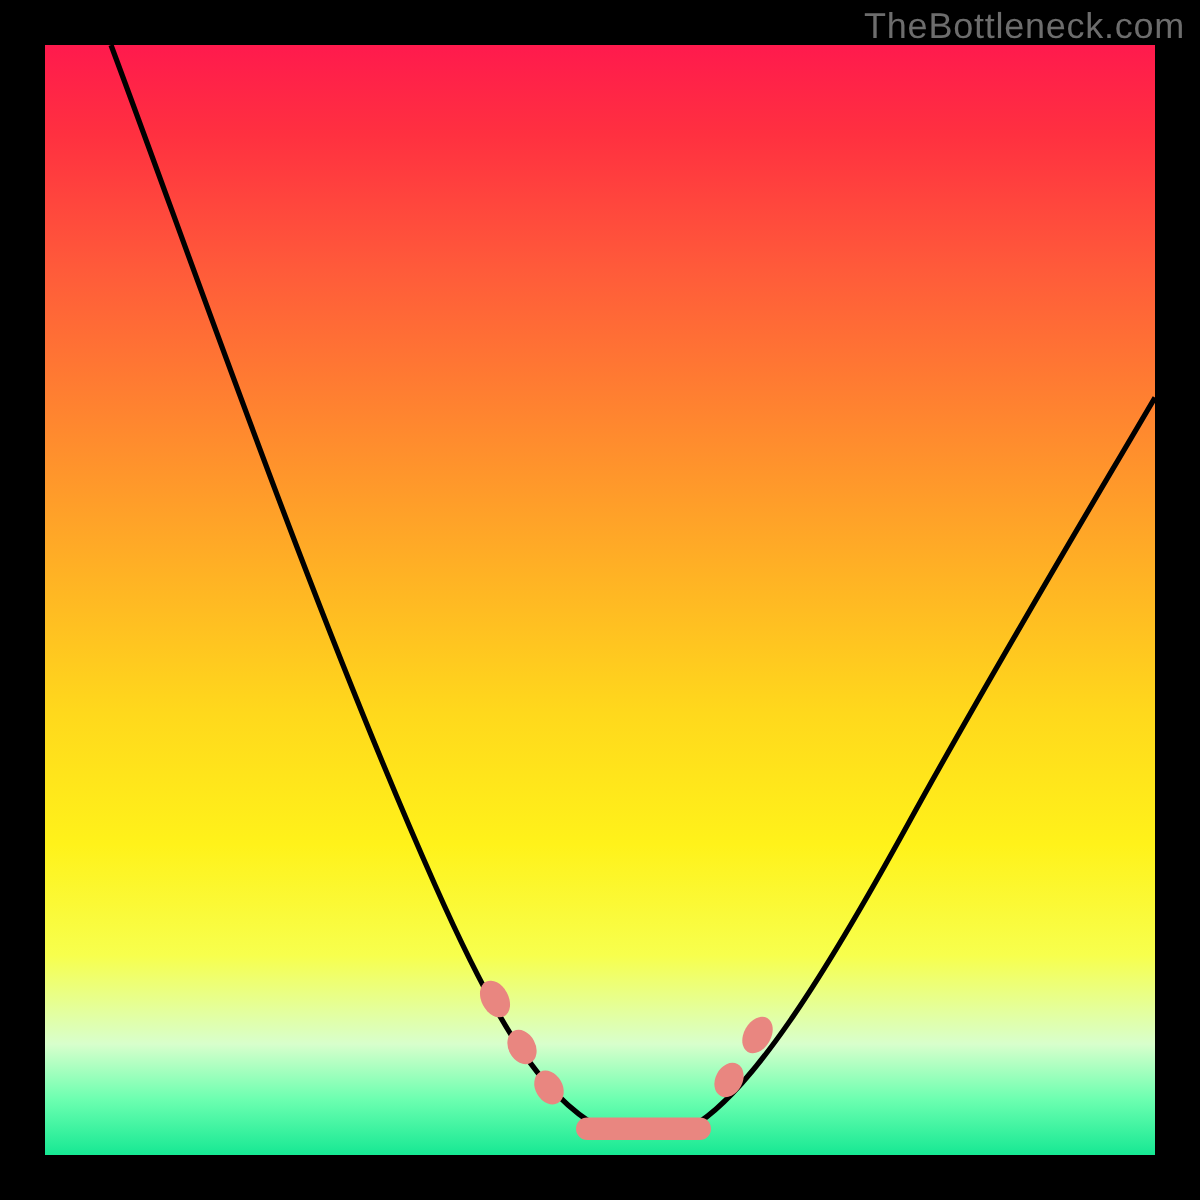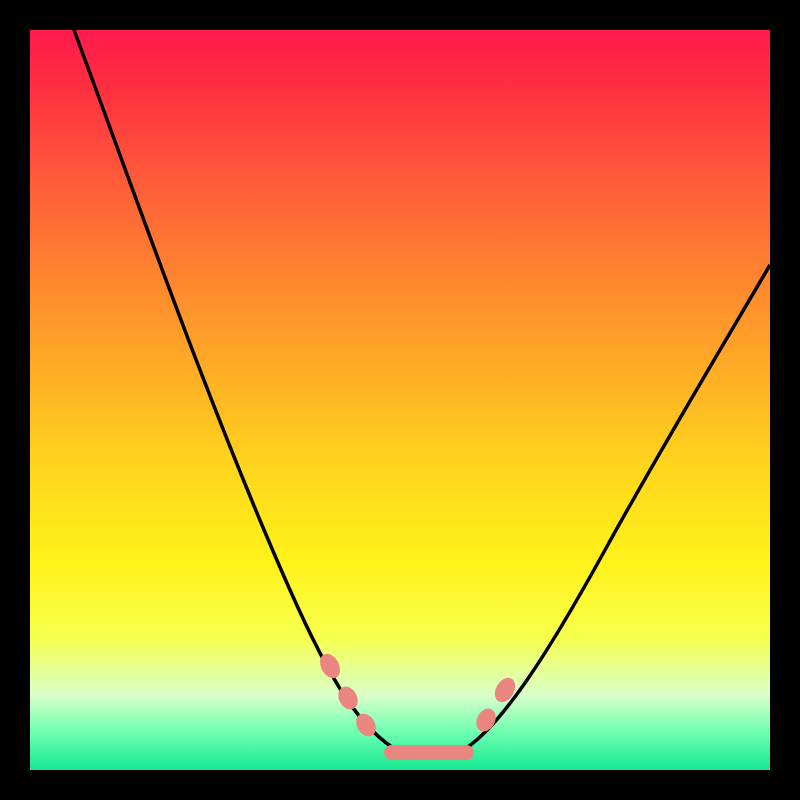--- a/index.html
+++ b/index.html
@@ -73,13 +73,14 @@
 
       <ellipse cx="300" cy="636" rx="9" ry="13" fill="#e98680" transform="rotate(-28 300 636)"></ellipse>
       <ellipse cx="318" cy="668" rx="9" ry="12" fill="#e98680" transform="rotate(-28 318 668)"></ellipse>
       <ellipse cx="336" cy="695" rx="9" ry="12" fill="#e98680" transform="rotate(-30 336 695)"></ellipse>
 
       <ellipse cx="456" cy="690" rx="9" ry="12" fill="#e98680" transform="rotate(28 456 690)"></ellipse>
       <ellipse cx="475" cy="660" rx="9" ry="13" fill="#e98680" transform="rotate(30 475 660)"></ellipse>
     </svg>
 
   </div>
+  <div class="watermark">TheBottleneck.com</div>
 </div>
 
 </body></html>

